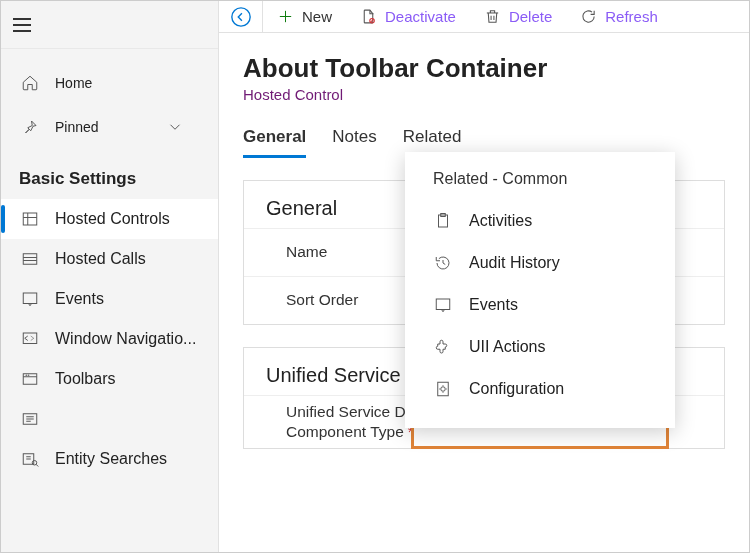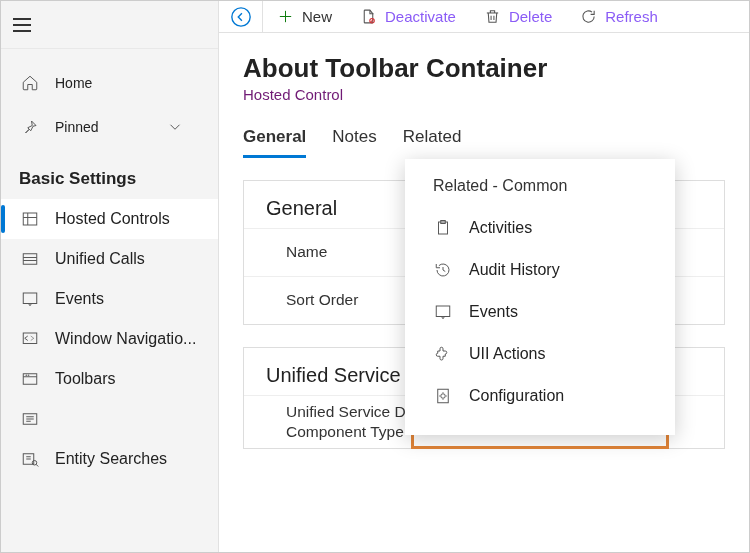--- a/index.html
+++ b/index.html
@@ -34,21 +34,21 @@
   .tabs { display: flex; gap: 26px; margin-top: 24px; border-bottom: 0; font-size: 17px; }
   .tab { padding-bottom: 8px; cursor: pointer; color: #333; }
   .tab.active { font-weight: 600; border-bottom: 3px solid #0078d4; }
   .form-section { margin-top: 22px; border: 1px solid #ddd; }
   .section-title { font-size: 20px; font-weight: 400; padding: 16px 22px 8px 22px; color: #222;}
   .form-row { display: flex; align-items: center; min-height: 48px; padding: 6px 22px 6px 42px; border-top: 1px solid #eee; font-size: 15.5px; color: #333;}
   .form-row:first-of-type { border-top: 1px solid #eee;}
   .form-row .label { flex: 0 0 170px; line-height: 1.3;}
   .form-row .req { color: #d13438; margin-left: 4px;}
   .form-row .value { font-weight: 600; color: #222; }
-  .flyout { position: absolute; top: 126px; left: 186px; width: 270px; background: #fff; box-shadow: 0 4px 20px rgba(0,0,0,0.2); padding: 10px 0 18px 0; z-index: 20;}
+  .flyout { position: absolute; top: 119px; left: 186px; width: 270px; background: #fff; box-shadow: 0 4px 20px rgba(0,0,0,0.2); padding: 10px 0 18px 0; z-index: 20;}
   .fly-head { font-size: 16px; color: #333; padding: 8px 20px 12px 28px; }
   .fly-item { display: flex; align-items: center; height: 42px; padding: 0 20px 0 28px; font-size: 16px; color: #222; cursor: pointer; gap: 16px;}
   .fly-item .icn { width: 20px; display: inline-flex; align-items: center; justify-content: center;}
   .fly-item svg { width: 18px; height: 18px; stroke: #555; fill: none; stroke-width: 1.3;}
   .highlight-box { position: absolute; border: 3px solid #e08438; pointer-events: none;}
   .hb1 { top: 326px; left: 192px; width: 258px; height: 90px; }
 </style>
 </head>
 <body>
 
@@ -98,21 +98,21 @@
       <span>Hosted Controls</span>
     </div>
     <div class="sb-item">
       <span class="icn">
           <svg viewBox="0 0 24 24">
             <rect x="3" y="5" width="18" height="14"></rect>
             <line x1="3" y1="10" x2="21" y2="10"></line>
             <line x1="3" y1="14" x2="21" y2="14"></line>
           </svg>
         </span>
-      <span>Unified Calls</span>
+      <span>Hosted Calls</span>
     </div>
     <div class="sb-item">
       <span class="icn">
           <svg viewBox="0 0 24 24">
             <rect x="3" y="4" width="18" height="14"></rect>
             <polyline points="3 18 10 18 12 21 14 18 21 18"></polyline>
           </svg>
         </span>
       <span>Events</span>
     </div>

